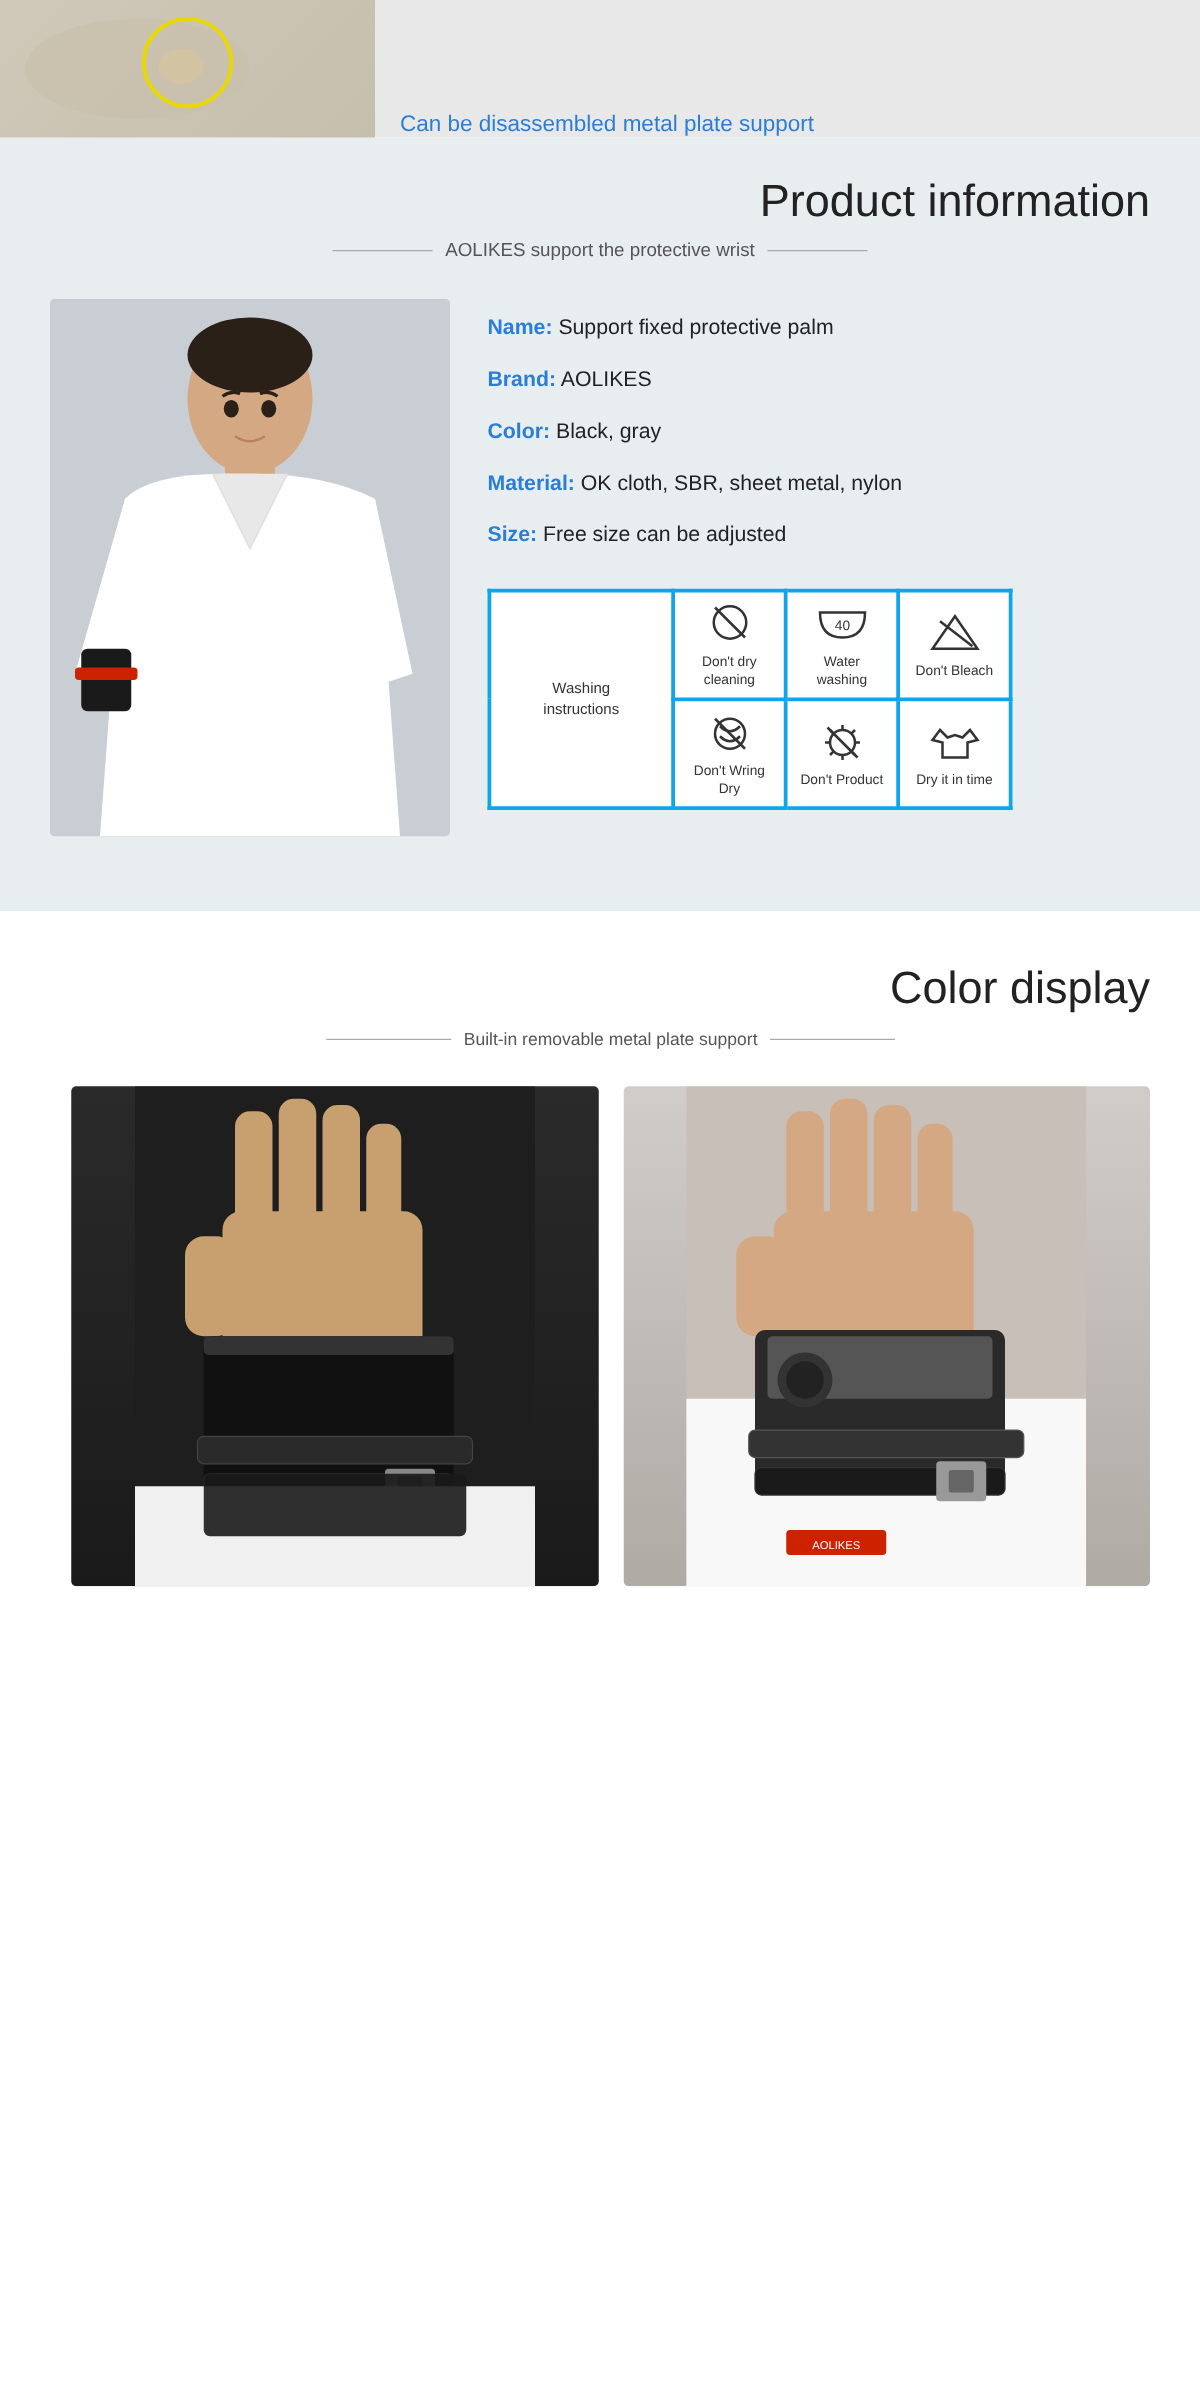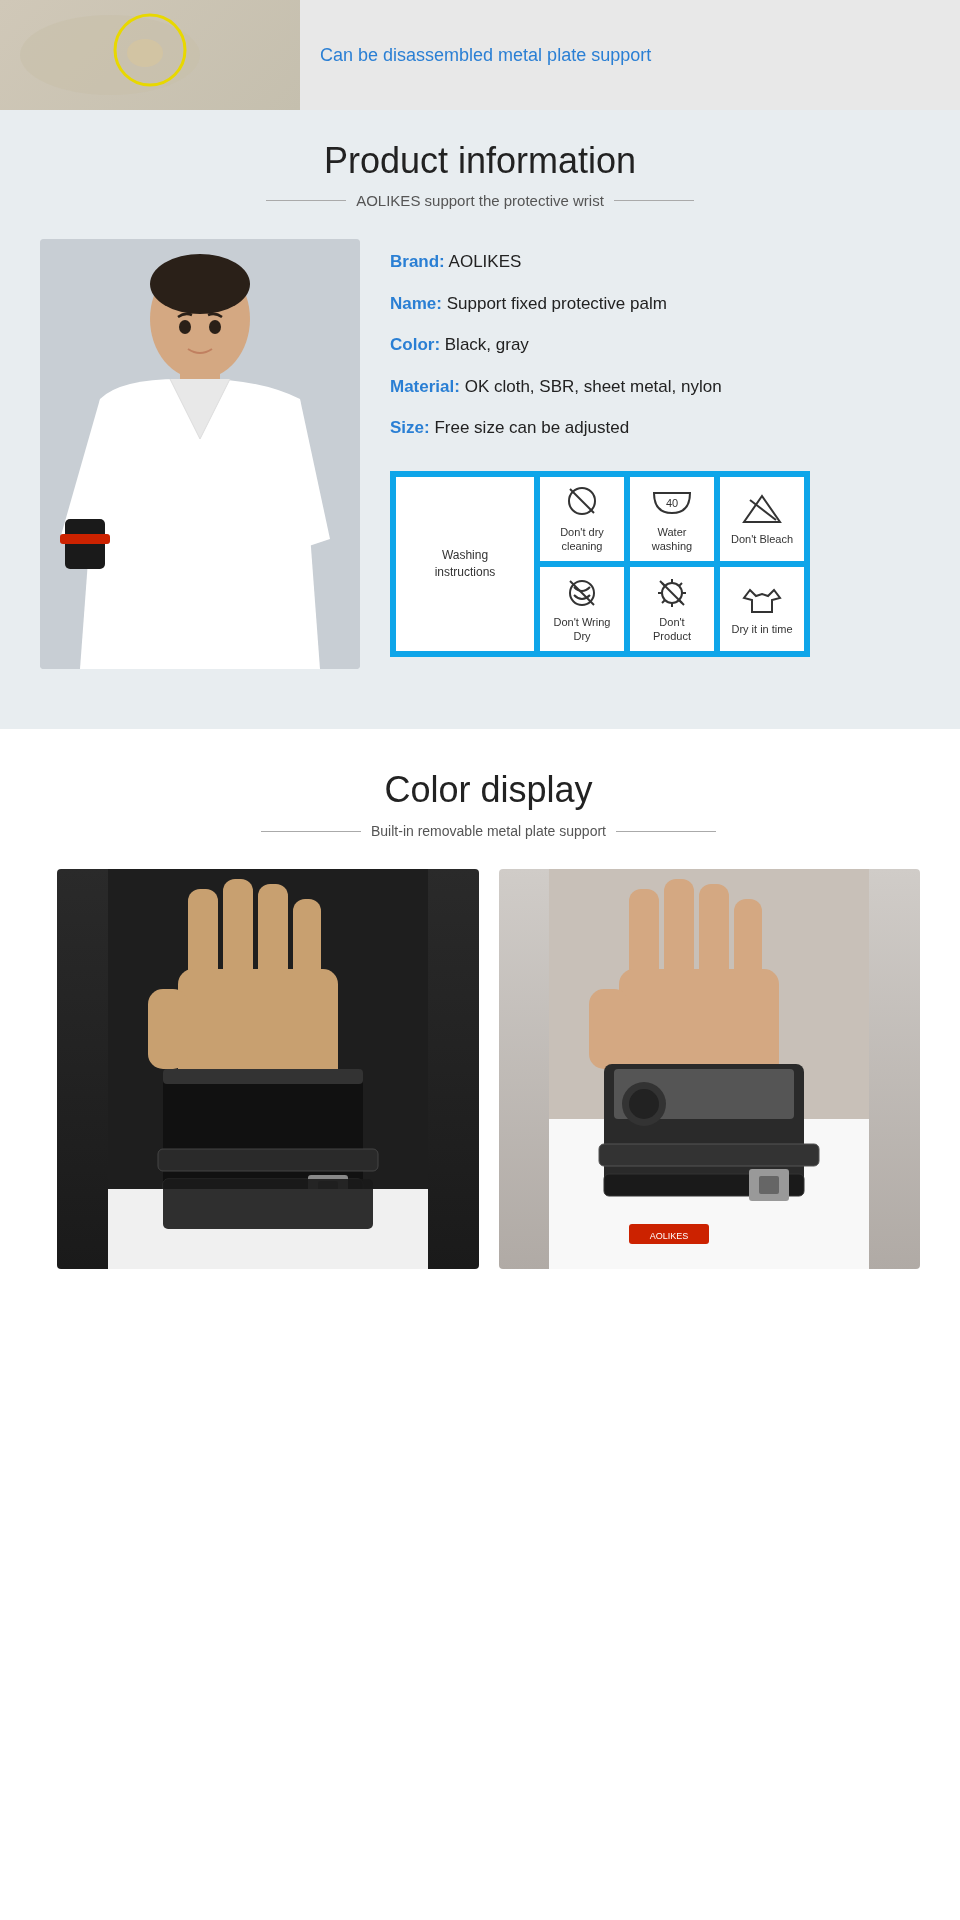--- a/index.html
+++ b/index.html
@@ -9,21 +9,21 @@
       background: #fff;
     }
 
     
     .top-section {
       position: relative;
       width: 100%;
       height: 110px;
       background: #e8e8e8;
       display: flex;
-      align-items: center;
+      align-items: flex-end;
     }
     .top-image-placeholder {
       width: 300px;
       height: 110px;
       background: linear-gradient(135deg, #d0c8b8, #c5bfae);
       display: flex;
       align-items: center;
       justify-content: center;
       overflow: hidden;
     }
@@ -33,21 +33,21 @@
       padding-left: 20px;
       font-weight: 500;
     }
 
     
     .product-info-section {
       background: #e8edf0;
       padding: 30px 40px 60px 40px;
     }
     .section-title {
-      text-align: center;
+      text-align: right;
       font-size: 36px;
       font-weight: normal;
       color: #222;
       margin-bottom: 10px;
     }
     .section-subtitle {
       text-align: center;
       color: #555;
       font-size: 15px;
       margin-bottom: 30px;
@@ -107,21 +107,21 @@
     
     .washing-table {
       margin-top: 30px;
       border: 1px solid #bbb;
       border-collapse: collapse;
       width: 100%;
       max-width: 420px;
       background: #fff;
     }
     .washing-table td {
-      border: 6px solid #0ea5e9;
+      border: 3px solid #0ea5e9;
       padding: 8px 10px;
       text-align: center;
       font-size: 12px;
       color: #333;
       vertical-align: middle;
     }
     .washing-label-cell {
       font-size: 11px;
       color: #444;
       text-align: center;
@@ -232,26 +232,26 @@
         <ellipse cx="175" cy="88" rx="6" ry="7" fill="#2a2018"></ellipse>
         <path d="M148 110 Q160 118 172 110" fill="none" stroke="#c08060" stroke-width="2"></path>
 
         <path d="M138 78 Q145 73 152 76" fill="none" stroke="#2a2018" stroke-width="2.5"></path>
         <path d="M168 76 Q175 73 182 78" fill="none" stroke="#2a2018" stroke-width="2.5"></path>
       </svg>
     </div>
 
     <div class="product-details">
       <div class="detail-row">
+        <span class="detail-label">Name:</span>
+        <span class="detail-value">Support fixed protective palm</span>
+      </div>
+      <div class="detail-row">
         <span class="detail-label">Brand:</span>
         <span class="detail-value">AOLIKES</span>
-      </div>
-      <div class="detail-row">
-        <span class="detail-label">Name:</span>
-        <span class="detail-value">Support fixed protective palm</span>
       </div>
       <div class="detail-row">
         <span class="detail-label">Color:</span>
         <span class="detail-value">Black, gray</span>
       </div>
       <div class="detail-row">
         <span class="detail-label">Material:</span>
         <span class="detail-value">OK cloth, SBR, sheet metal, nylon</span>
       </div>
       <div class="detail-row">

